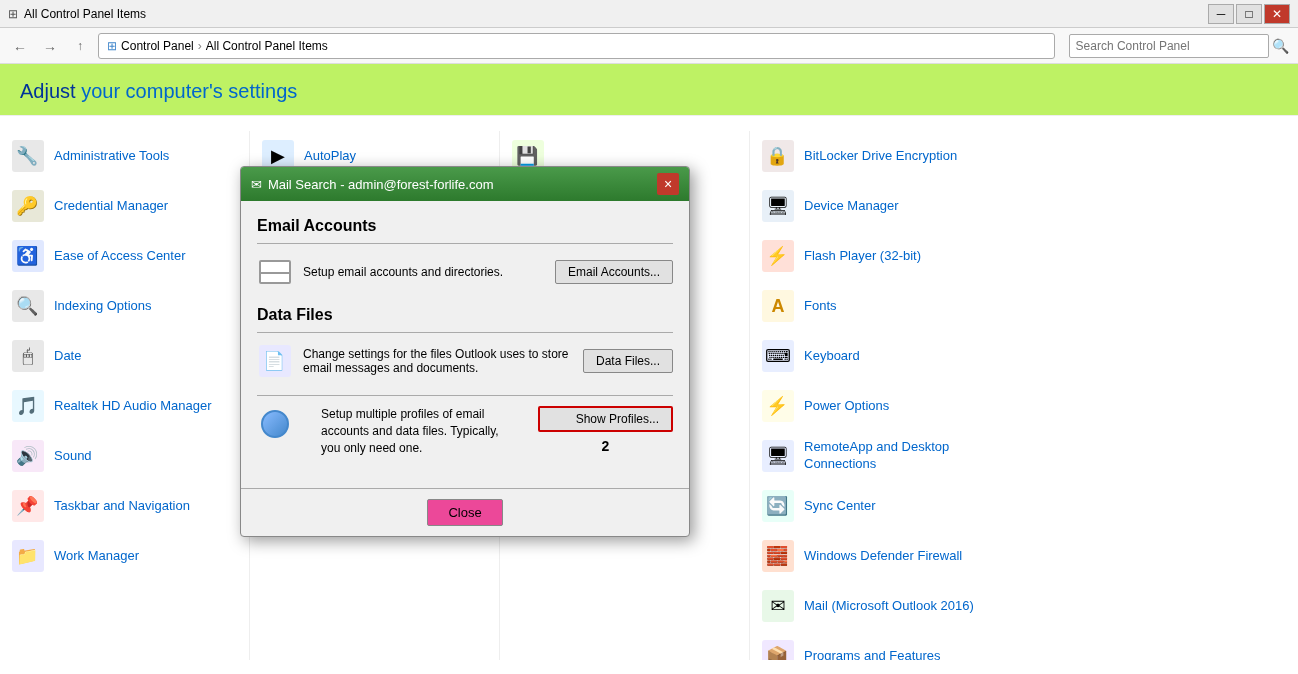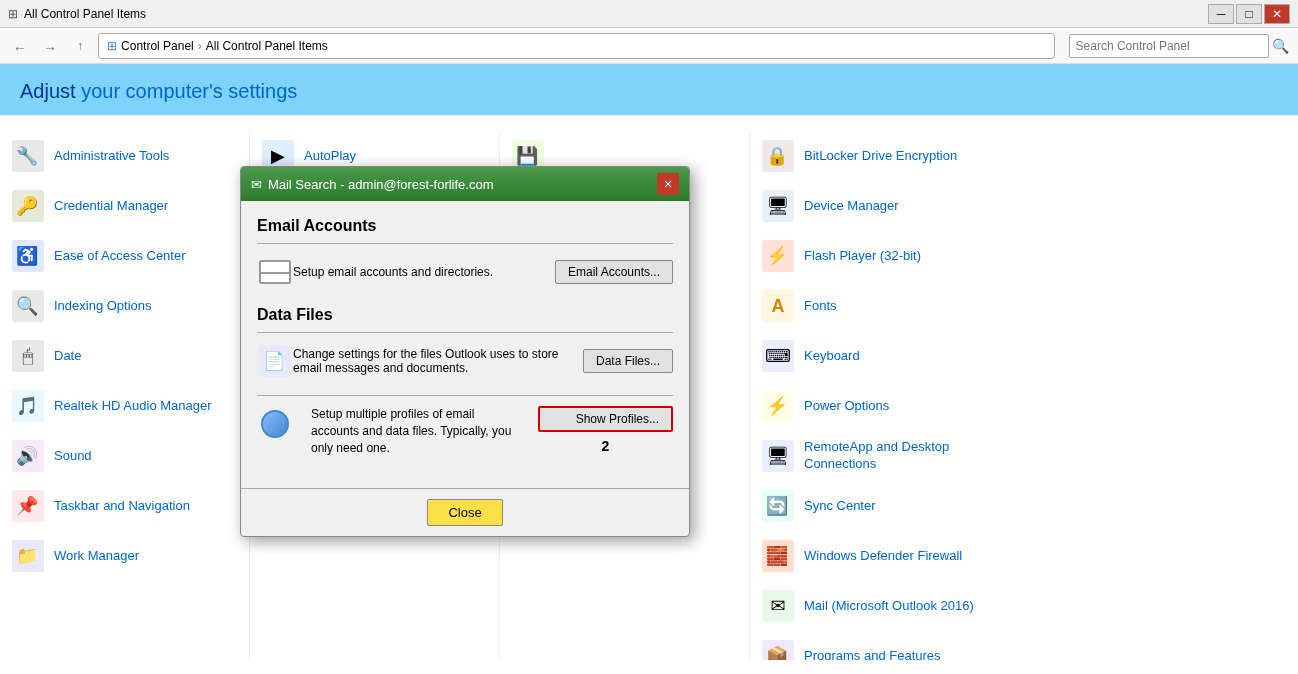--- a/index.html
+++ b/index.html
@@ -40,21 +40,21 @@
       padding: 2px 8px;
       font-size: 12px;
       flex: 1;
       height: 26px;
       color: #000;
     }
     .address-sep { color: #888; margin: 0 4px; }
 
     
     .page-header {
-      background: #7dd3fc;
+      background: #bef264;
       padding: 16px 20px 12px 20px;
       border-bottom: 1px solid #eee;
     }
     .page-header h1 {
       font-size: 20px;
       font-weight: 300;
       color: #003399;
     }
     .page-header h1 span { color: #0055cc; }
 
@@ -137,20 +137,21 @@
     }
     .modal-section-line {
       border: none;
       border-top: 1px solid #aaa;
       margin-bottom: 10px;
     }
 
     .modal-row {
       display: flex;
       align-items: center;
+      gap: 10px;
     }
     .modal-row-icon {
       width: 36px; height: 36px;
       flex-shrink: 0;
       display: flex; align-items: center; justify-content: center;
     }
     .modal-row-text {
       flex: 1;
       font-size: 12px;
       color: #000;
@@ -165,38 +166,38 @@
       white-space: nowrap;
     }
 
     .modal-row-btn.highlighted {
       border: 2px solid #cc0000;
     }
 
     .profiles-row {
       display: flex;
       align-items: flex-start;
-      gap: 18px;
+      gap: 28px;
     }
     .profiles-text {
       flex: 1;
       font-size: 12px;
       color: #000;
       line-height: 1.4;
     }
 
     .modal-footer {
       border-top: 1px solid #aaa;
       padding: 10px 16px;
       display: flex;
       justify-content: center;
     }
     .modal-footer-btn {
       padding: 5px 20px;
-      background: #fde047;
+      background: #ec4899;
       border: 1px solid #888;
       border-radius: 2px;
       cursor: pointer;
       font-size: 13px;
     }
 
     
     .icon-box {
       width: 32px; height: 32px;
       border-radius: 3px;

